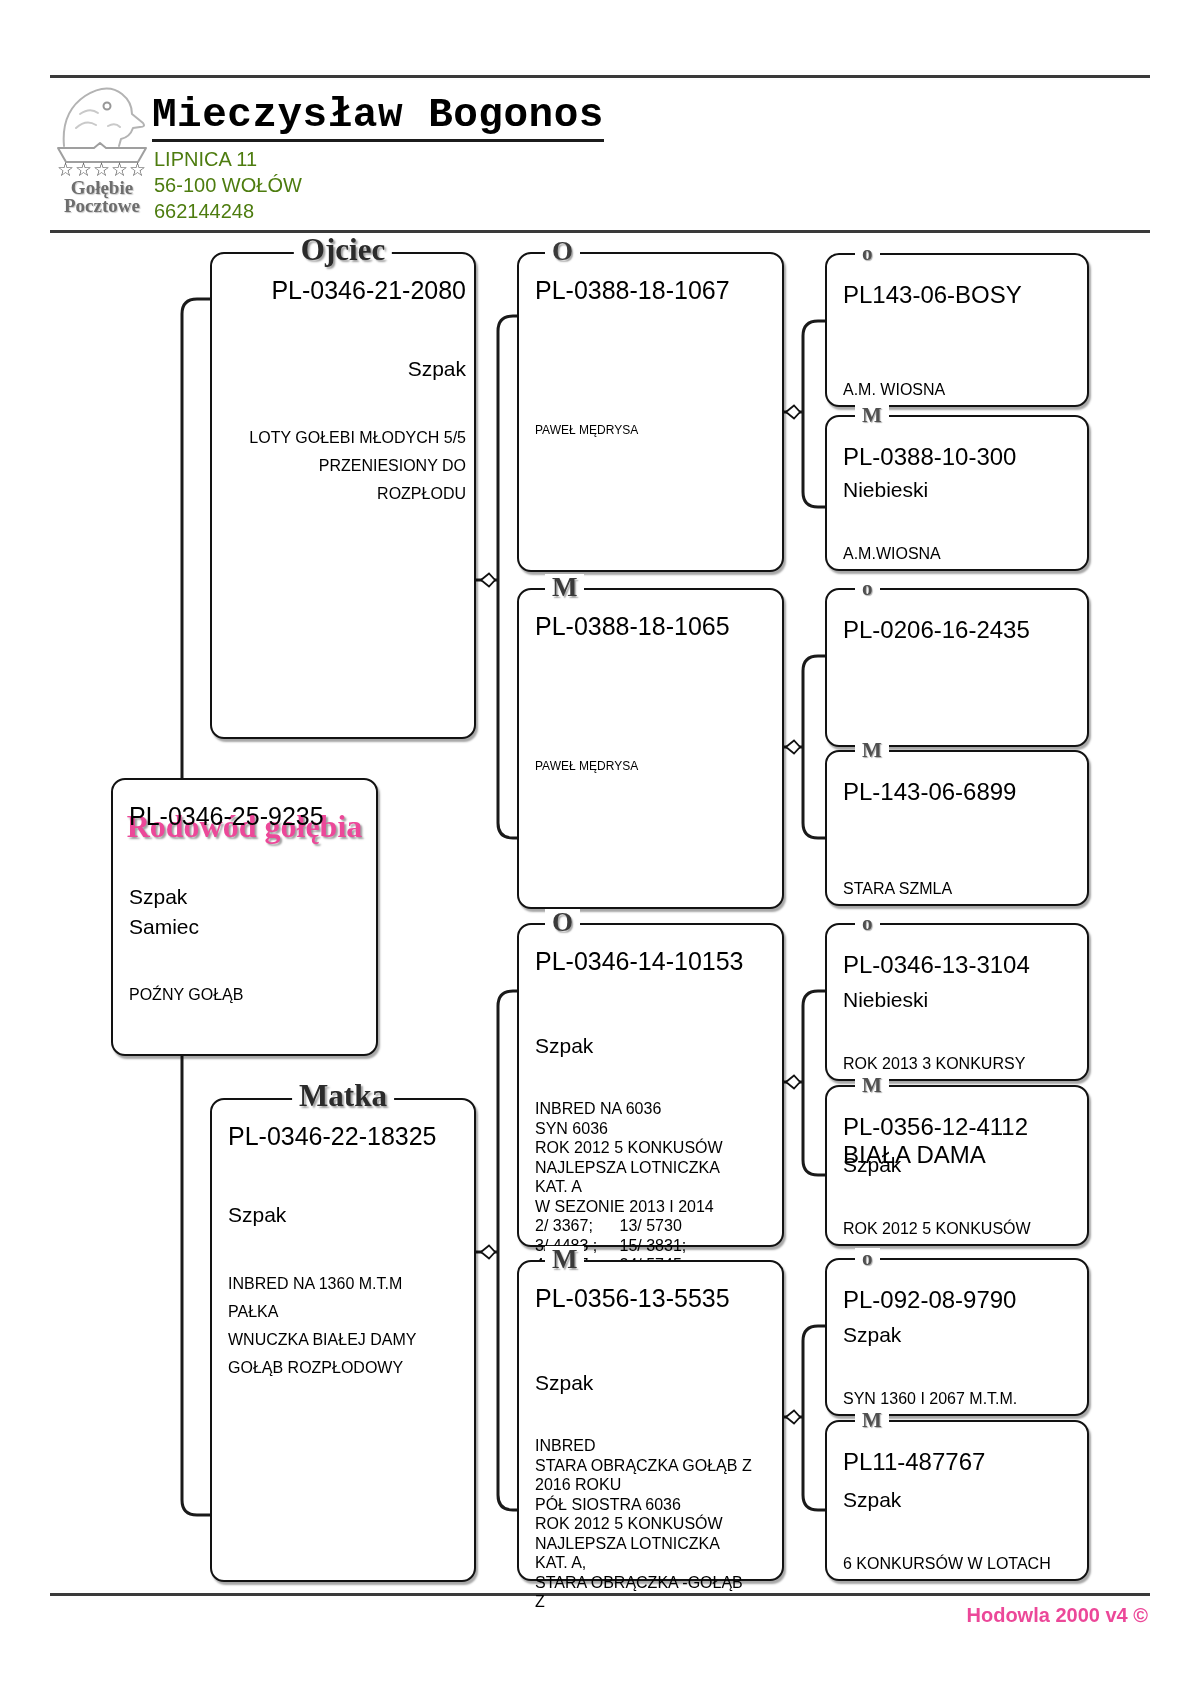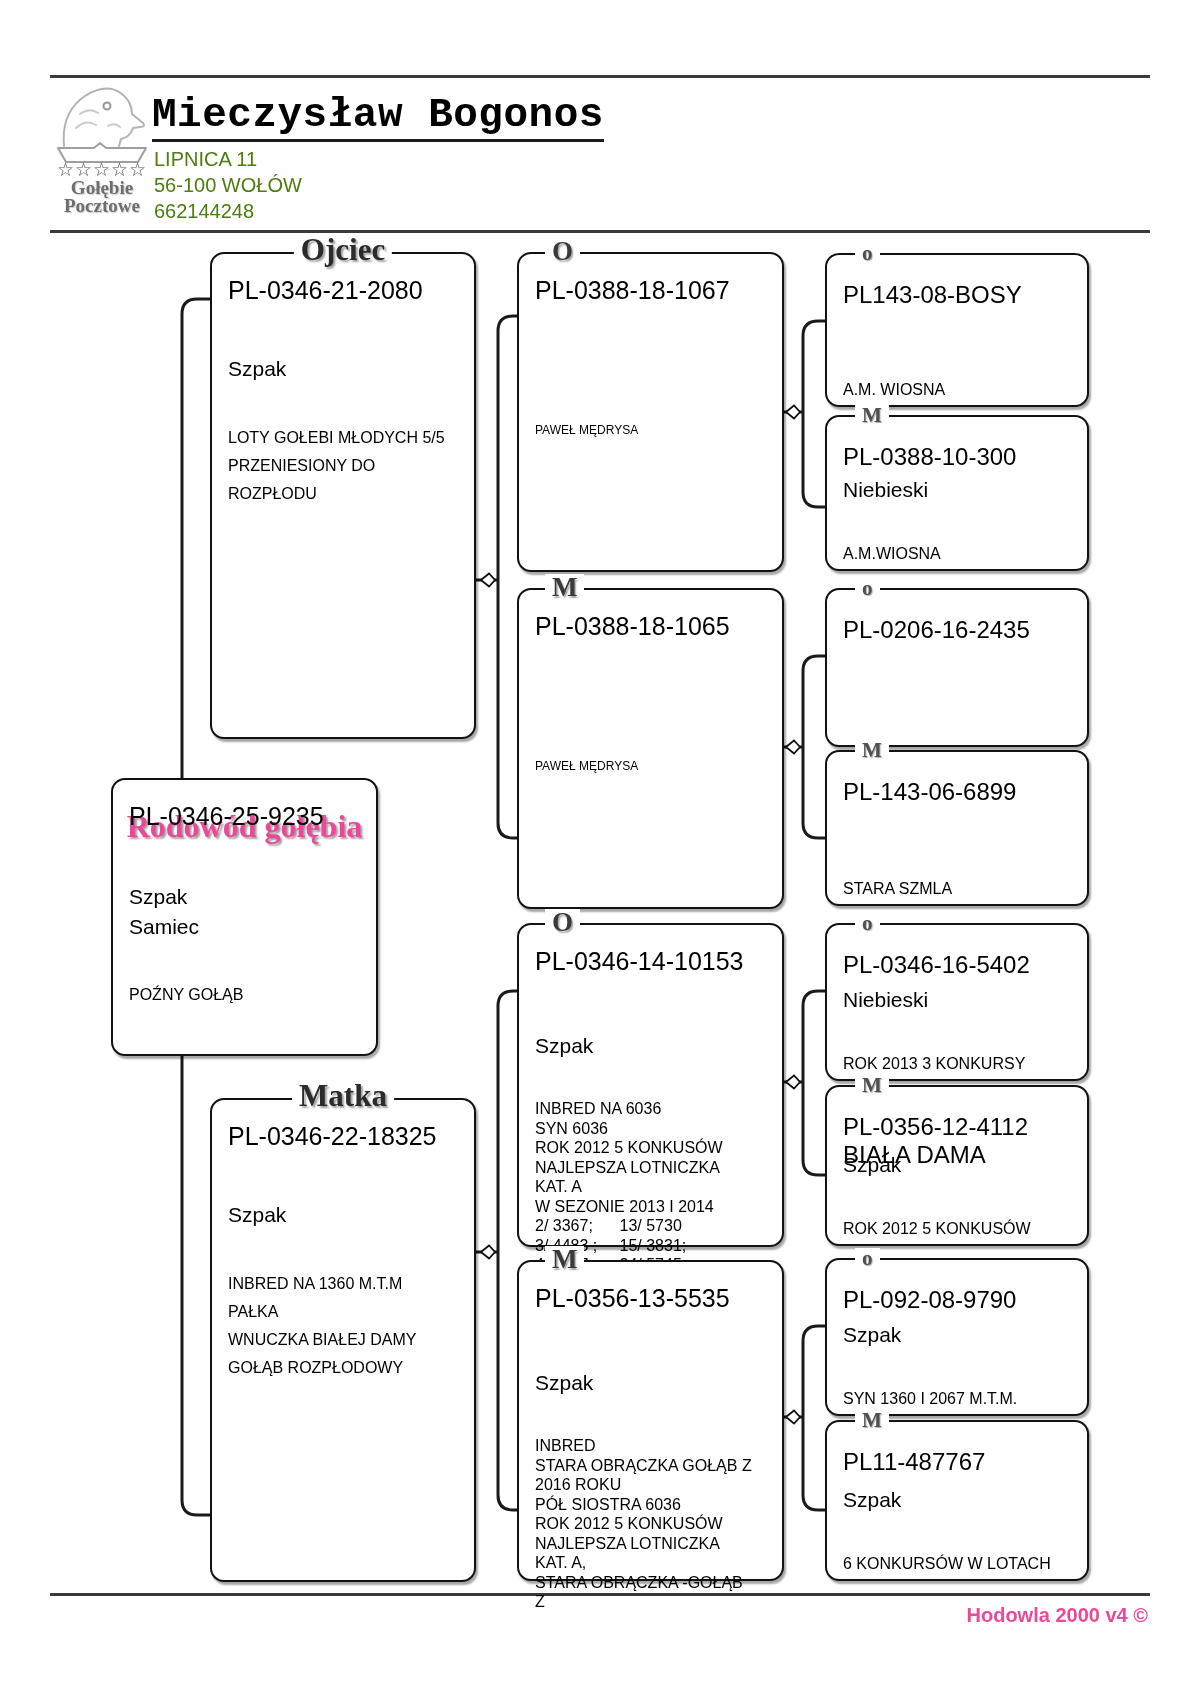--- a/index.html
+++ b/index.html
@@ -46,21 +46,21 @@
   .comments{font-size:16px;line-height:28px;white-space:pre-wrap;margin-top:40px;}
 
   .gen0 .body{top:102px;} .gen0 .comments{font-size:16px;line-height:25px;}
   .gen1 .body{top:100px;}
   .gen2 .body{top:108px;} .gen2 .breed{line-height:26px;}
   .gen2 .comments{line-height:19.5px;}
   .gen2.mid .body{top:124px;} .gen2.mid .comments{font-size:12px;line-height:24px;}
   .gg .body{bottom:5px;} .gg .breed{line-height:26px;} .gg .comments{line-height:21px;}
 
   #b-subject{left:111px;top:778px;width:263px;height:274px;}
-  #b-father{left:210px;top:252px;width:262px;height:483px;}
+  #b-father{left:210px;top:252px;width:262px;height:483px;text-align:right;}
   #b-mother{left:210px;top:1098px;width:262px;height:480px;}
   #b-g0{left:517px;top:252px;width:263px;height:316px;}
   #b-g1{left:517px;top:588px;width:263px;height:317px;}
   #b-g2{left:517px;top:923px;width:263px;height:320px;}
   #b-g3{left:517px;top:1260px;width:263px;height:317px;}
   #b-gg0{left:825px;top:253px;width:260px;height:150px;}
   #b-gg1{left:825px;top:415px;width:260px;height:152px;}
   #b-gg2{left:825px;top:588px;width:260px;height:155px;}
   #b-gg3{left:825px;top:750px;width:260px;height:152px;}
   #b-gg4{left:825px;top:923px;width:260px;height:154px;}
@@ -209,21 +209,21 @@
 ROK 2012 5 KONKUSÓW
 NAJLEPSZA LOTNICZKA
 KAT. A,
 STARA OBRĄCZKA -GOŁĄB
 Z</div>
     </div>
   </div>
 
   <div class="box gg" id="b-gg0">
     <span class="box-label lbl-g3">o</span>
-    <div class="ring">PL143-08-BOSY</div>
+    <div class="ring">PL143-06-BOSY</div>
     <div class="body">
       <div class="breed"></div>
       <div class="comments">A.M. WIOSNA</div>
     </div>
   </div>
   <div class="box gg" id="b-gg1">
     <span class="box-label lbl-g3">M</span>
     <div class="ring">PL-0388-10-300</div>
     <div class="body">
       <div class="breed">Niebieski</div>
@@ -237,21 +237,21 @@
   <div class="box gg" id="b-gg3">
     <span class="box-label lbl-g3">M</span>
     <div class="ring">PL-143-06-6899</div>
     <div class="body">
       <div class="breed"></div>
       <div class="comments">STARA SZMLA</div>
     </div>
   </div>
   <div class="box gg" id="b-gg4">
     <span class="box-label lbl-g3">o</span>
-    <div class="ring">PL-0346-16-5402</div>
+    <div class="ring">PL-0346-13-3104</div>
     <div class="body">
       <div class="breed">Niebieski</div>
       <div class="comments">ROK 2013 3 KONKURSY</div>
     </div>
   </div>
   <div class="box gg" id="b-gg5">
     <span class="box-label lbl-g3">M</span>
     <div class="ring">PL-0356-12-4112
 BIAŁA DAMA</div>
     <div class="body">

